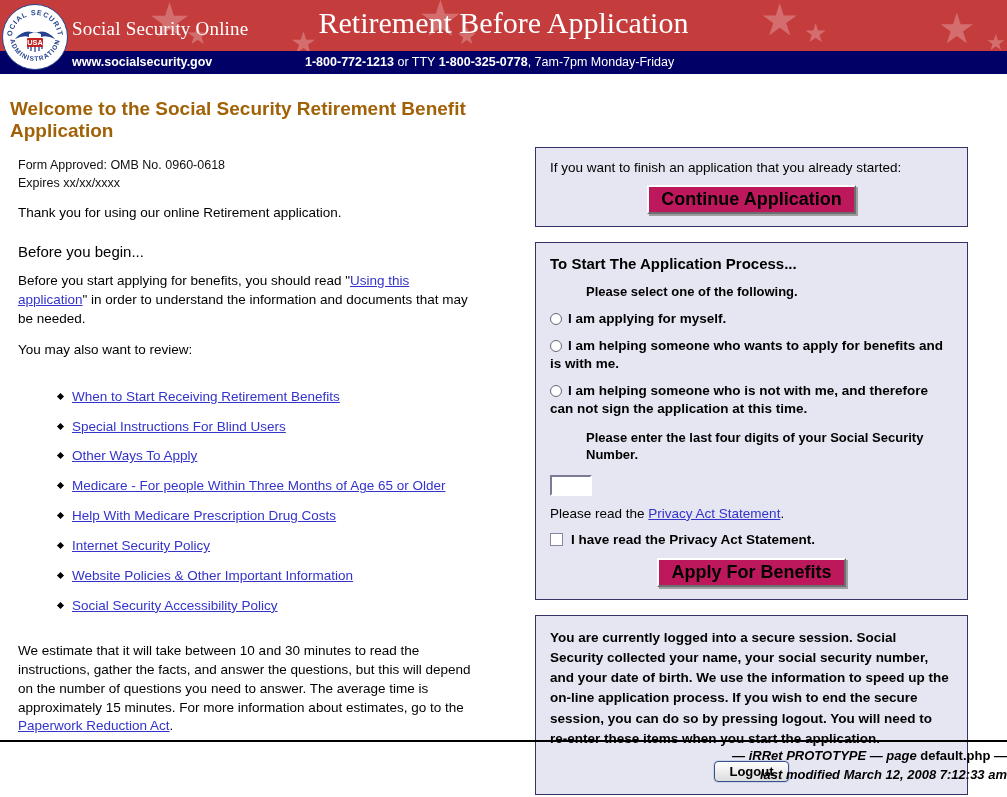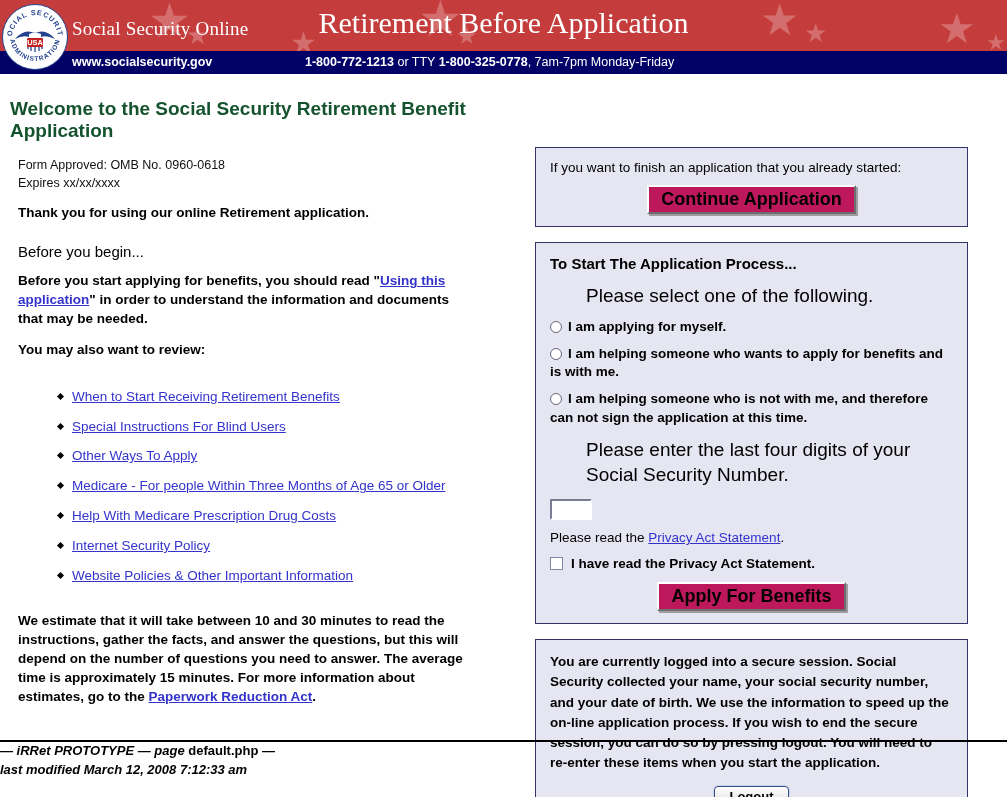--- a/index.html
+++ b/index.html
@@ -13,54 +13,54 @@
   .brand { position: absolute; left: 72px; top: 18px; color: #fff; font-family: "Liberation Serif", "DejaVu Serif", serif; font-size: 19px; letter-spacing: .2px; }
   .app-title { position: absolute; left: 0; right: 0; top: 6px; text-align: center; color: #fff; font-family: "Liberation Serif", "DejaVu Serif", serif; font-size: 30px; font-weight: normal; }
   .site-url { position: absolute; left: 72px; top: 4px; color: #fff; font-size: 12.5px; font-weight: bold; }
   .phone-line { position: absolute; left: 305px; top: 4px; color: #fff; font-size: 12.5px; }
   .phone-line b { font-weight: bold; }
   .seal { position: absolute; left: 2px; top: 4px; width: 66px; height: 66px; }
 
   
   .main { position: absolute; top: 74px; left: 0; width: 100%; height: 666px; }
   .leftcol { position: absolute; left: 10px; top: 0; width: 512px; }
-  .page-title { font-size: 19px; font-weight: bold; color: #14532d; margin: 24px 0 14px 0; }
+  .page-title { font-size: 19px; font-weight: bold; color: #a16207; margin: 24px 0 14px 0; }
   .omb { margin-left: 8px; font-size: 12.5px; line-height: 1.45; color: #111; }
-  .para { margin: 12px 0 12px 8px; font-size: 13.5px; line-height: 1.4; width: 456px; color: #000; font-weight: bold; }
+  .para { margin: 12px 0 12px 8px; font-size: 13.5px; line-height: 1.4; width: 456px; color: #000; }
   .section-h { margin: 20px 0 12px 8px; font-size: 15px; font-weight: normal; }
   a, .lnk { color: #3333cc; text-decoration: underline; cursor: pointer; }
   ul.review { margin: 28px 0 22px 8px; padding-left: 40px; list-style: none; }
   ul.review li { margin-bottom: 11px; font-size: 13.5px; line-height: 1.4; padding-left: 14px; text-indent: -14px; }
   ul.review li::before { content: ""; display: inline-block; width: 5px; height: 5px; background: #000; transform: rotate(45deg); margin-right: 9px; vertical-align: 2px; }
   .estimate { margin-top: 26px; }
 
   
   .rightcol { position: absolute; left: 535px; top: 73px; width: 433px; }
   .box { background: #e6e6f2; border: 1px solid #333366; padding: 12px 14px; margin-bottom: 15px; }
   .box .intro { font-size: 13.5px; }
   .btn-row { text-align: center; margin-top: 10px; }
   .btn95 { display: inline-block; font-family: "Liberation Sans", sans-serif; font-size: 18px; font-weight: bold; color: #000;
            background: #be185d; border: 2px solid; border-color: #ffffff #6e6e6e #6e6e6e #ffffff;
            box-shadow: 2px 2px 0 rgba(96,96,96,.55); padding: 2px 12px; cursor: pointer; }
   .btn-xp { display: inline-block; font-family: "Liberation Sans", sans-serif; font-size: 13px; font-weight: bold; color: #000;
             background: linear-gradient(#ffffff, #dcdcdc); border: 1px solid #35528c; border-radius: 4px;
             box-shadow: 0 0 0 1px #ccd3e6; padding: 2px 14px; cursor: pointer; }
   .box-h { font-size: 15px; font-weight: bold; margin-bottom: 11px; }
-  .bold-label { font-size: 19px; font-weight: normal; margin-bottom: 9px; line-height: 1.35; padding-left: 36px; }
+  .bold-label { font-size: 13px; font-weight: bold; margin-bottom: 9px; line-height: 1.35; padding-left: 36px; }
   .option { display: block; font-size: 13.5px; font-weight: bold; line-height: 1.35; margin-bottom: 9px; cursor: pointer; }
   .radio { display: inline-block; width: 12px; height: 12px; border: 1px solid #667; border-radius: 50%; background: #fff; margin-right: 6px; vertical-align: -2px; }
   .ssn-label { margin-top: 10px; }
   .ssn-input { width: 42px; height: 21px; border: 2px solid; border-color: #7a7a94 #ffffff #ffffff #7a7a94; background: #fff; font-size: 13px; padding: 1px 3px; margin: 2px 0 10px 0; }
   .privacy { font-size: 13.5px; margin-bottom: 9px; }
   .check-row { font-size: 13.5px; font-weight: bold; margin: 2px 0 11px 0; cursor: pointer; }
   .checkbox { display: inline-block; width: 13px; height: 13px; border: 1px solid #8585a5; background: #fff; margin-right: 8px; vertical-align: -2px; }
   .session-text { font-size: 13.5px; font-weight: bold; line-height: 1.5; }
 
   
-  .footer { position: absolute; left: 0; top: 740px; width: 100%; border-top: 2px solid #000; text-align: left;
+  .footer { position: absolute; left: 0; top: 740px; width: 100%; border-top: 2px solid #000; padding-top: 5px; text-align: right;
             font-size: 13px; font-weight: bold; font-style: italic; line-height: 1.45; }
   .footer .file { font-style: normal; }
 </style>
 </head>
 <body>
 
 <div class="page">
 
   <div class="header">
     <span class="star" style="left:148px; top:-4px; font-size:48px;">★</span>
@@ -127,20 +127,21 @@
       <p class="para">You may also want to review:</p>
 
       <ul class="review">
         <li><a class="lnk">When to Start Receiving Retirement Benefits</a></li>
         <li><a class="lnk">Special Instructions For Blind Users</a></li>
         <li><a class="lnk">Other Ways To Apply</a></li>
         <li><a class="lnk">Medicare - For people Within Three Months of Age 65 or Older</a></li>
         <li><a class="lnk">Help With Medicare Prescription Drug Costs</a></li>
         <li><a class="lnk">Internet Security Policy</a></li>
         <li><a class="lnk">Website Policies &amp; Other Important Information</a></li>
+        <li><a class="lnk">Social Security Accessibility Policy</a></li>
       </ul>
 
       <p class="para estimate"><span>We estimate that it will take between 10 and 30 minutes to read the instructions, gather the facts, and answer the questions, but this will depend on the number of questions you need to answer. The average time is approximately 15 minutes. For more information about estimates, go to the </span><a class="lnk">Paperwork Reduction Act</a><span>.</span></p>
     </div>
 
     <div class="rightcol">
 
       <div class="box">
         <div class="intro">If you want to finish an application that you already started:</div>
         <div class="btn-row">

